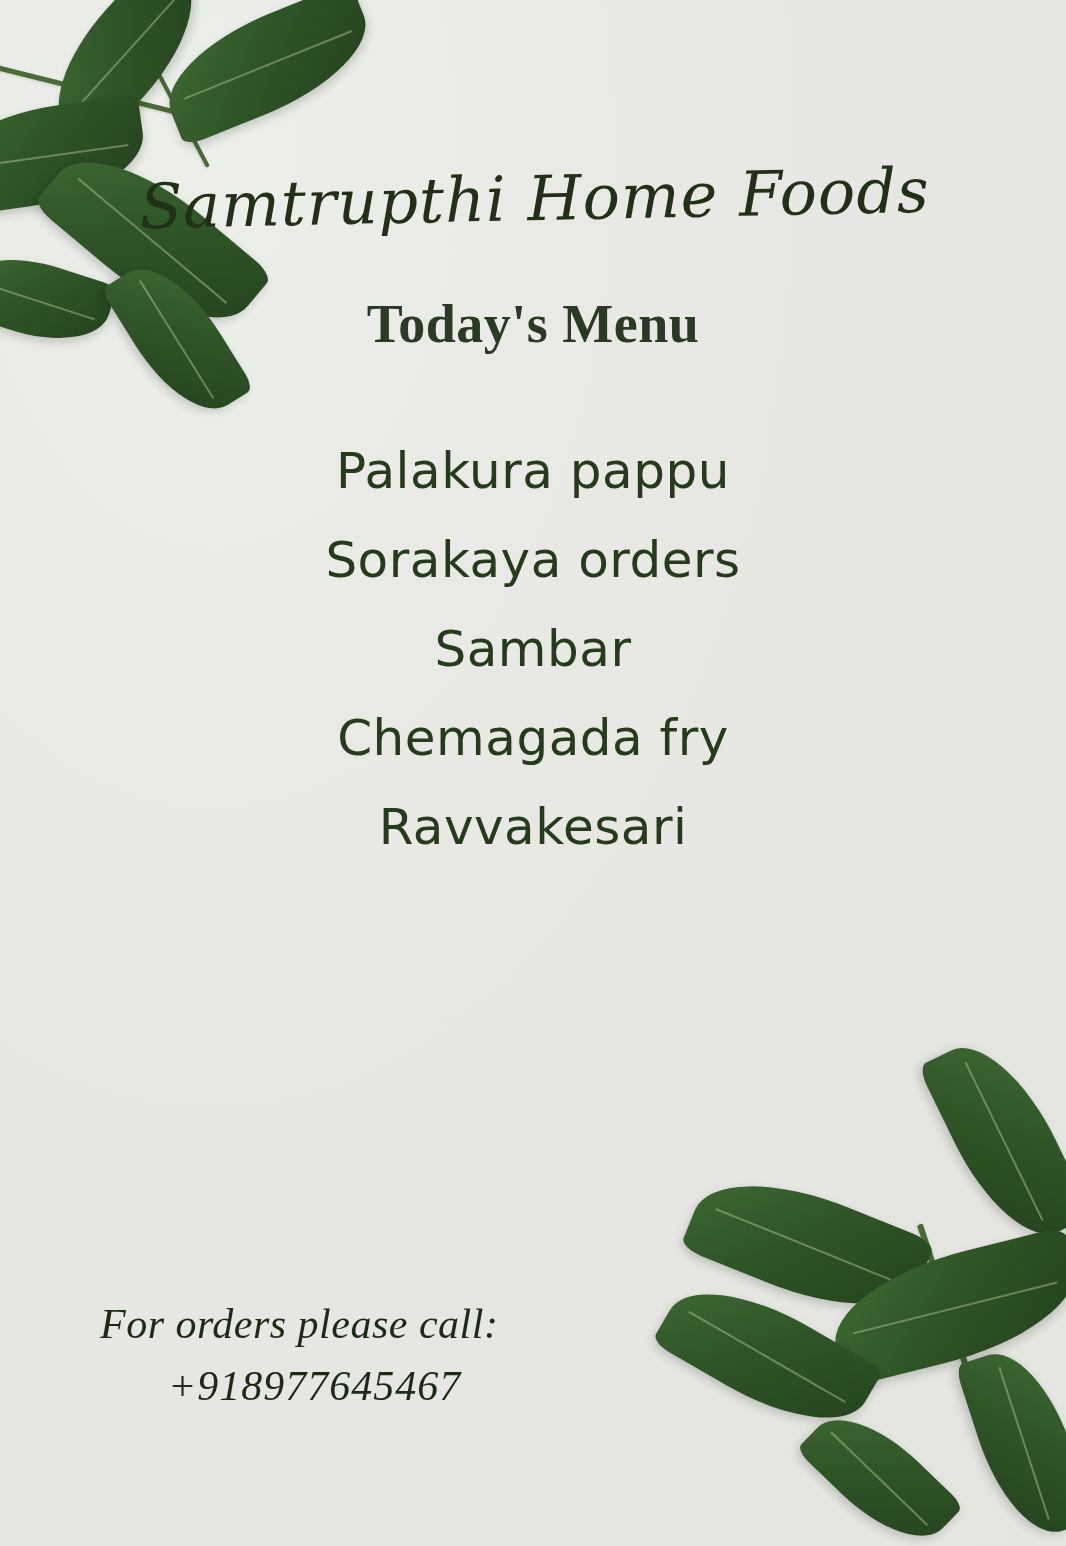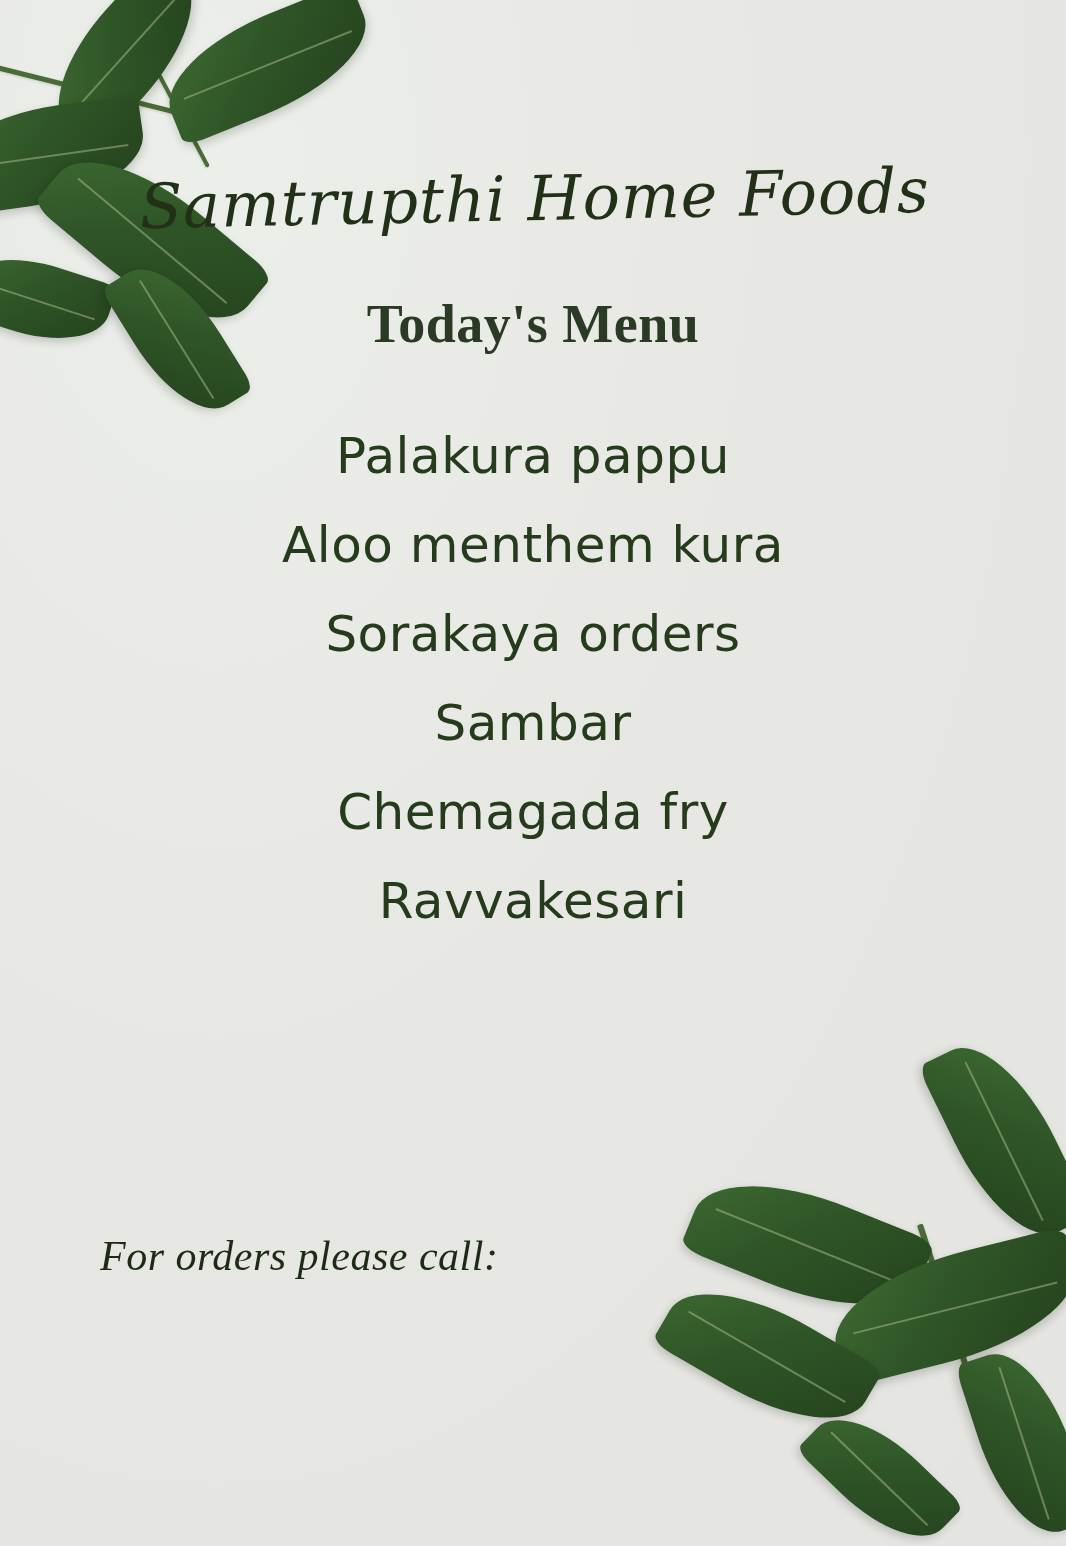--- a/index.html
+++ b/index.html
@@ -85,34 +85,34 @@
   .subtitle {
     margin: 0;
     padding-top: 58px;
     font-family: "Liberation Serif", serif;
     font-size: 54px;
     color: #2b3a24;
     letter-spacing: 0.5px;
   }
   .menu-list {
     list-style: none;
-    margin: 1px;
+    margin: 16px;
     padding: 56px 0 0 0;
   }
   .menu-item {
     font-family: "DejaVu Sans", sans-serif;
     font-size: 50px;
     line-height: 1.78;
     color: #253b1c;
     letter-spacing: 0.5px;
   }
   .order-block {
     position: absolute;
     left: 100px;
-    top: 1232px;
+    top: 1300px;
     z-index: 6;
     text-align: left;
   }
   .order-call {
     margin: 0;
     font-family: "Liberation Serif", serif;
     font-style: italic;
     font-size: 42px;
     color: #1d2a16;
     letter-spacing: 0.5px;
@@ -152,25 +152,25 @@
     <div class="leaf br-leaf5"></div>
     <div class="leaf br-leaf6"></div>
   </div>
 
   <div class="content">
     <h1 class="brand">Samtrupthi Home Foods</h1>
     <h2 class="subtitle">Today's Menu</h2>
 
     <ul class="menu-list">
       <li class="menu-item">Palakura pappu</li>
-      <li class="menu-item">Aloo menthem kura</li>
       <li class="menu-item">Sorakaya orders</li>
       <li class="menu-item">Sambar</li>
       <li class="menu-item">Chemagada fry</li>
       <li class="menu-item">Ravvakesari</li>
     </ul>
   </div>
 
   <div class="order-block">
     <p class="order-call">For orders please call:</p>
+    <p class="order-phone">+918977645467</p>
   </div>
 
 </div>
 
 </body></html>

